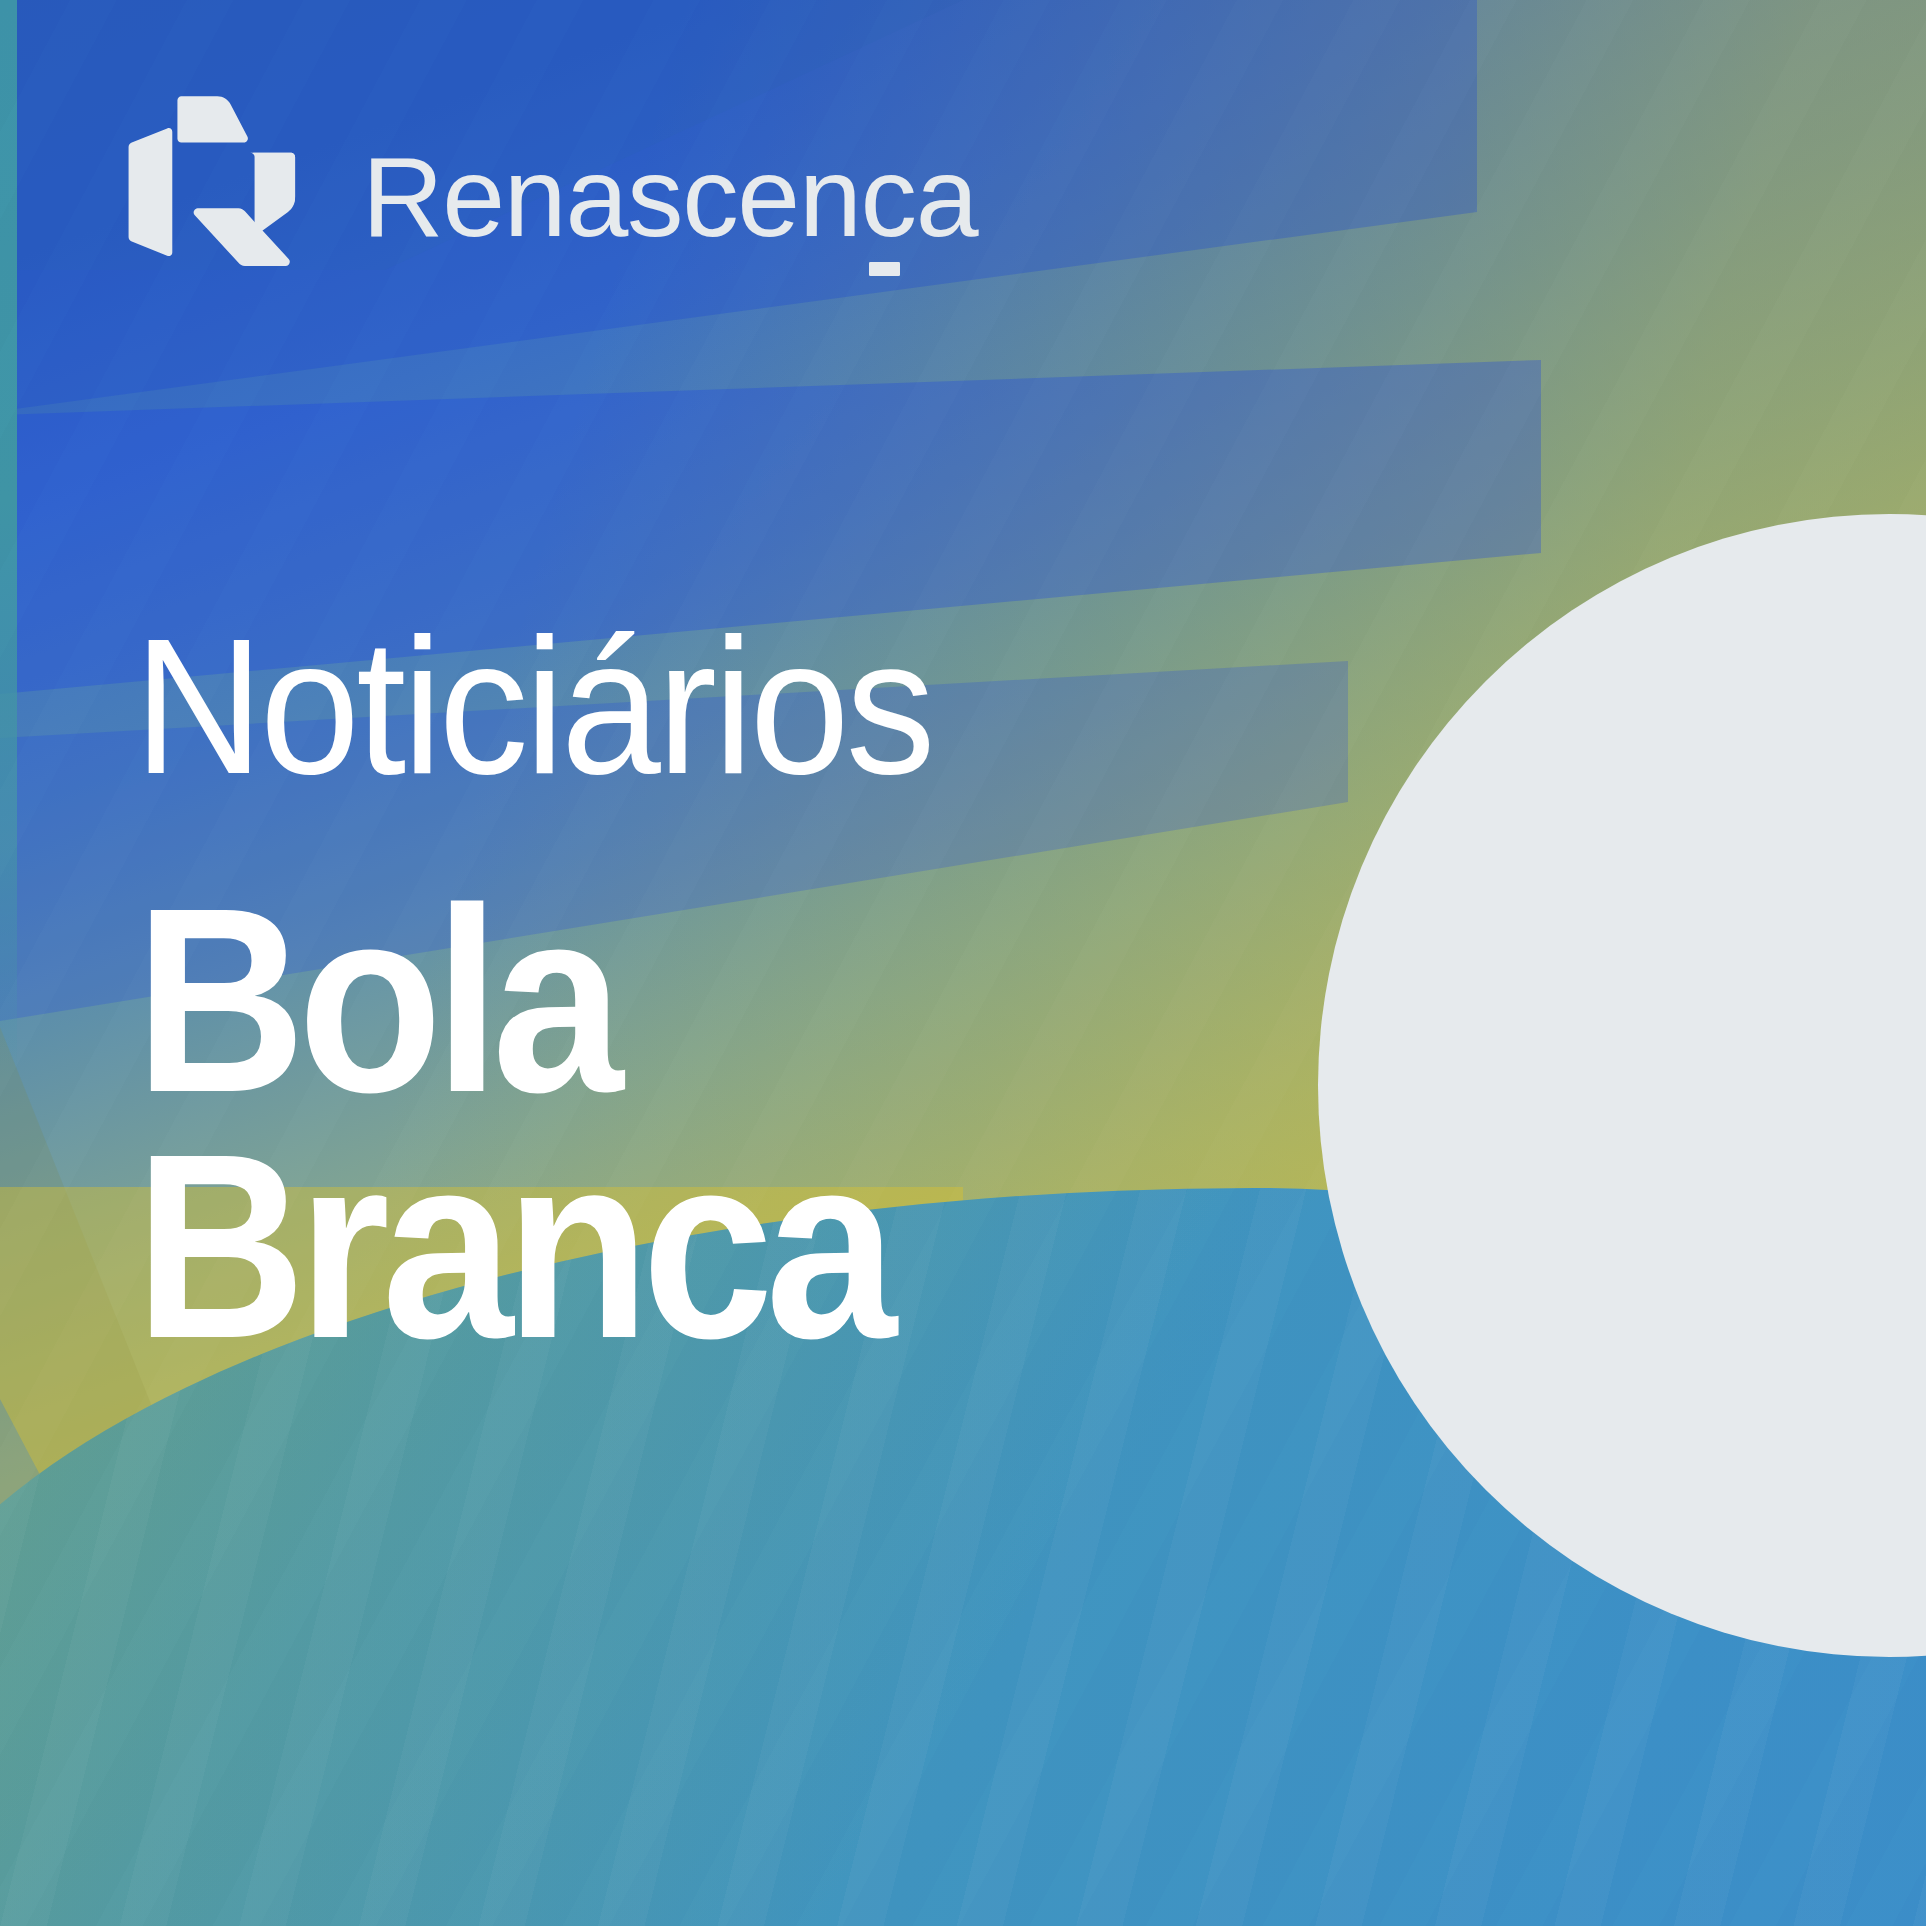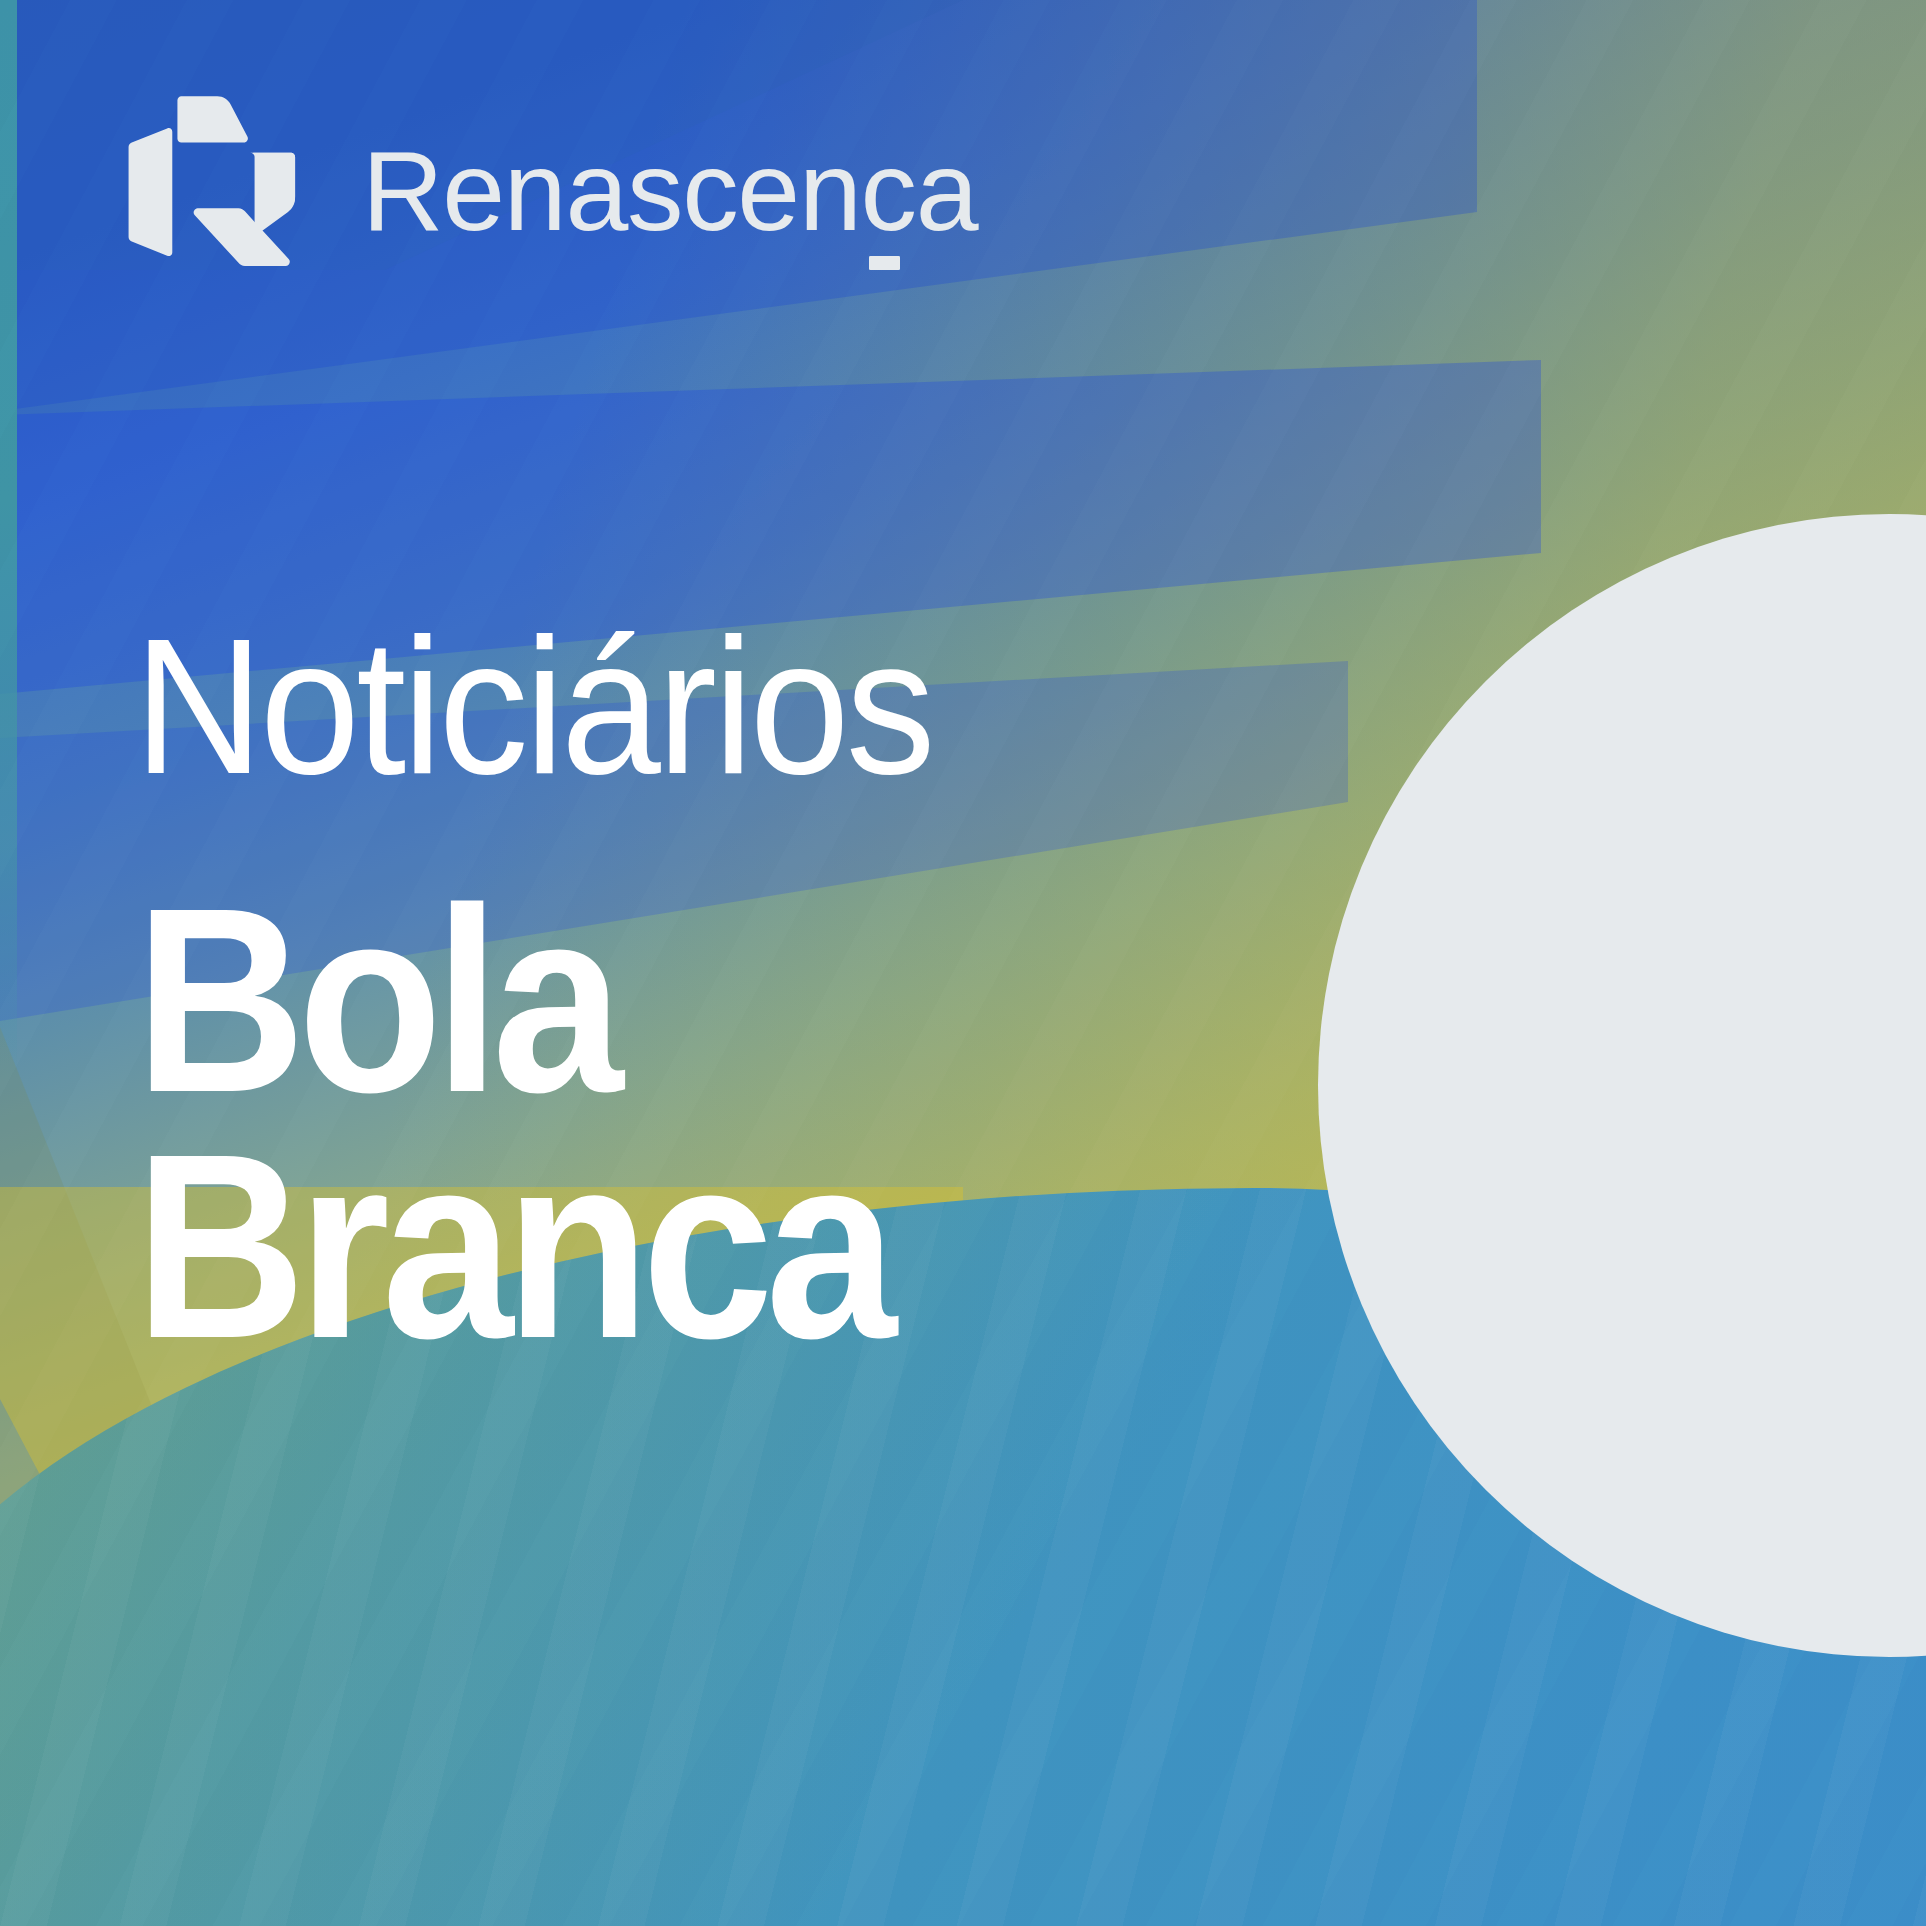--- a/index.html
+++ b/index.html
@@ -178,21 +178,21 @@
     flex: 0 0 auto;
   }
   .wordmark {
     color: #e6eaed;
     font-size: 113px;
     line-height: 1;
     letter-spacing: -1.3px;
     font-weight: 500;
     white-space: nowrap;
     position: relative;
-    top: 11px;
+    top: 17px;
   }
   .wordmark .cedilla-wrap {
     position: relative;
     display: inline-block;
   }
   .wordmark .cedilla-bar {
     position: absolute;
     left: 16%;
     bottom: -22px;
     width: 56%;

